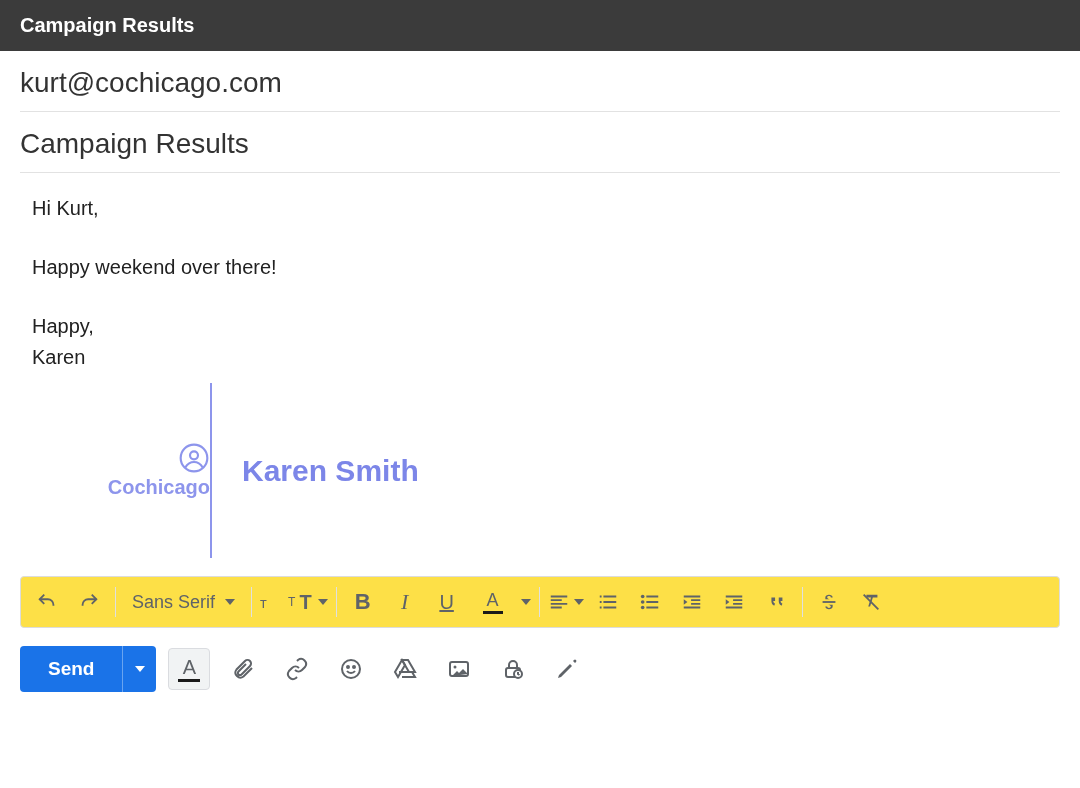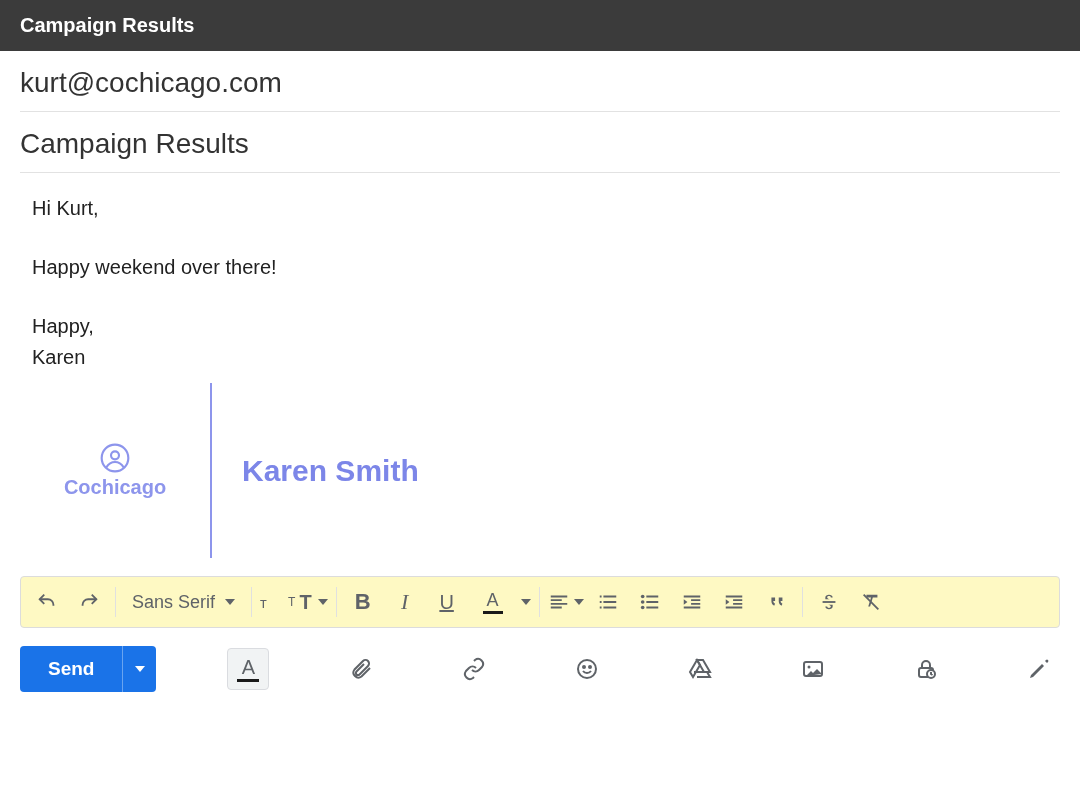--- a/index.html
+++ b/index.html
@@ -39,21 +39,21 @@
   .signature {
     margin: 10px 0 0 20px;
     display: flex;
     align-items: center;
     height: 175px;
   }
   .sig-logo {
     width: 190px;
     display: flex;
     flex-direction: column;
-    align-items: center;
+    align-items: flex-end;
     color: #9aa3f4;
   }
   .sig-logo svg { width: 32px; height: 32px; }
   .sig-brand {
     font-size: 20px;
     font-weight: bold;
     color: #8d95ec;
     margin-top: 2px;
   }
   .sig-divider {
@@ -71,21 +71,21 @@
   .sig-title {
     font-size: 20px;
     color: #5b6371;
     margin-top: 4px;
   }
 
   .toolbar-wrap { padding: 0 20px; margin-top: 18px; }
   .toolbar {
     border: 1px solid #dcdcdc;
     border-radius: 4px;
-    background: #fef9c3;
+    background: #fde047;
     display: flex;
     align-items: center;
     height: 52px;
     padding: 0 8px;
     gap: 6px;
   }
   .tbtn {
     display: inline-flex;
     align-items: center;
     justify-content: center;
@@ -128,21 +128,20 @@
   }
   .tcolor .A { font-size: 18px; line-height: 1; }
   .tcolor .bar { width: 20px; height: 3px; background: #1a1a1a; }
   .tcolor-row { display:flex; align-items:center; gap:6px;}
 
   .bottom-bar {
     display: flex;
     align-items: center;
     gap: 12px;
     padding: 18px 20px 0 20px;
-    justify-content: space-between;
   }
   .send-group {
     display: inline-flex;
     border-radius: 4px;
     overflow: hidden;
   }
   .send-btn {
     background: #1a73e8;
     color: #fff;
     border: none;

